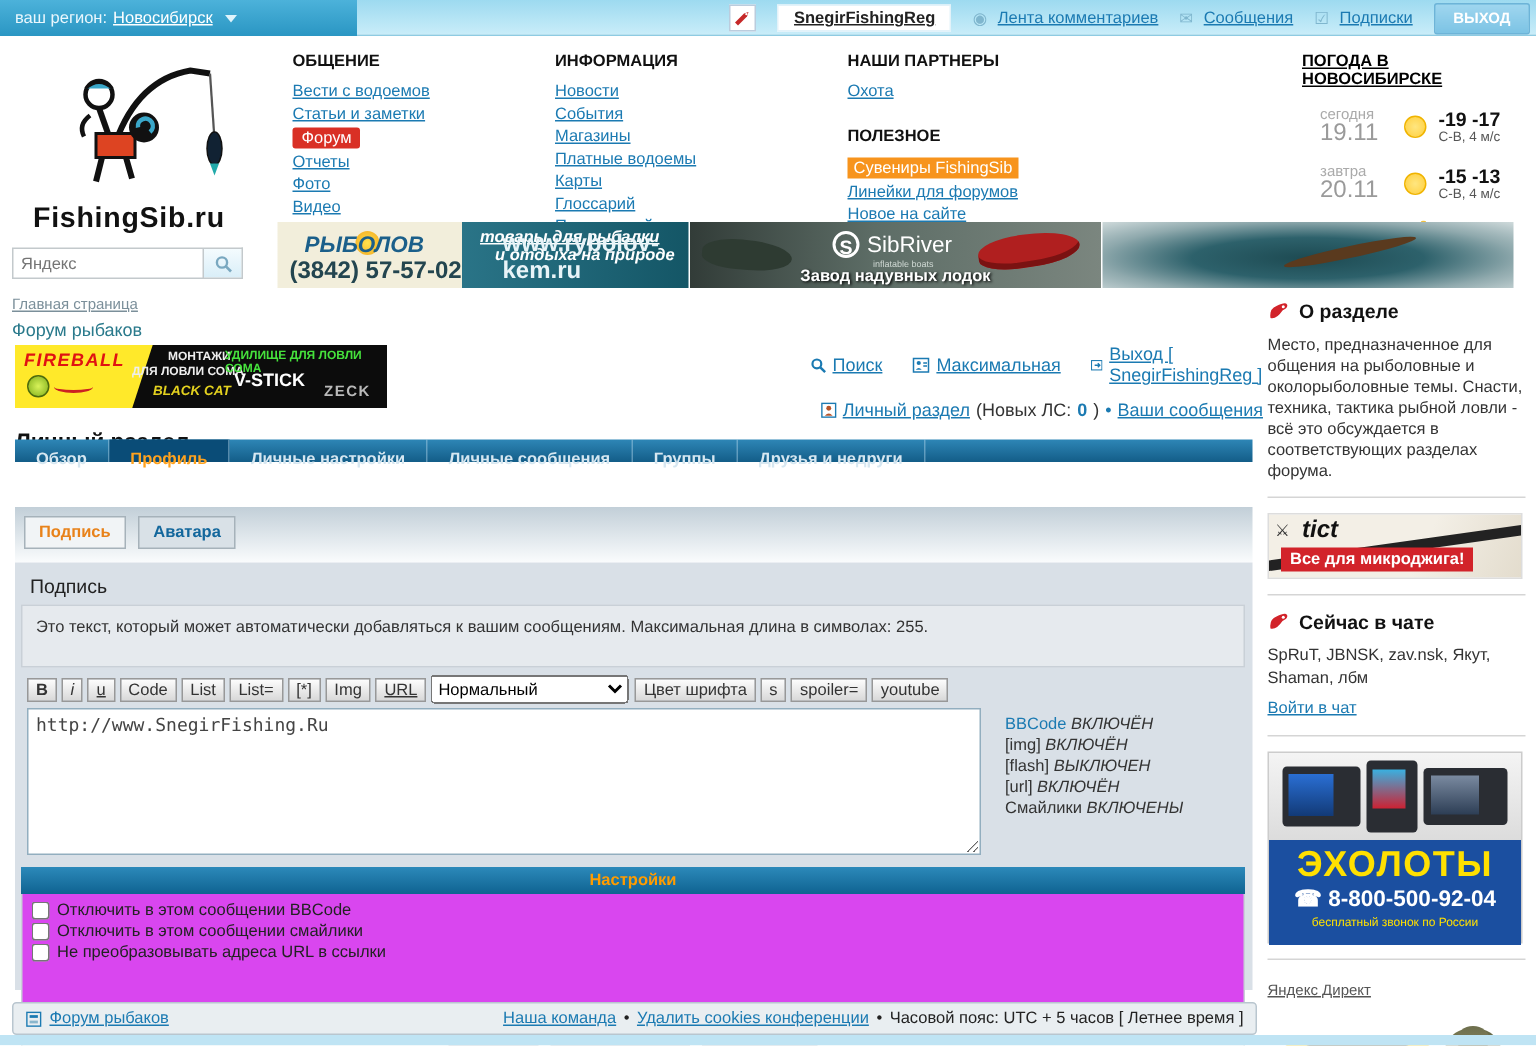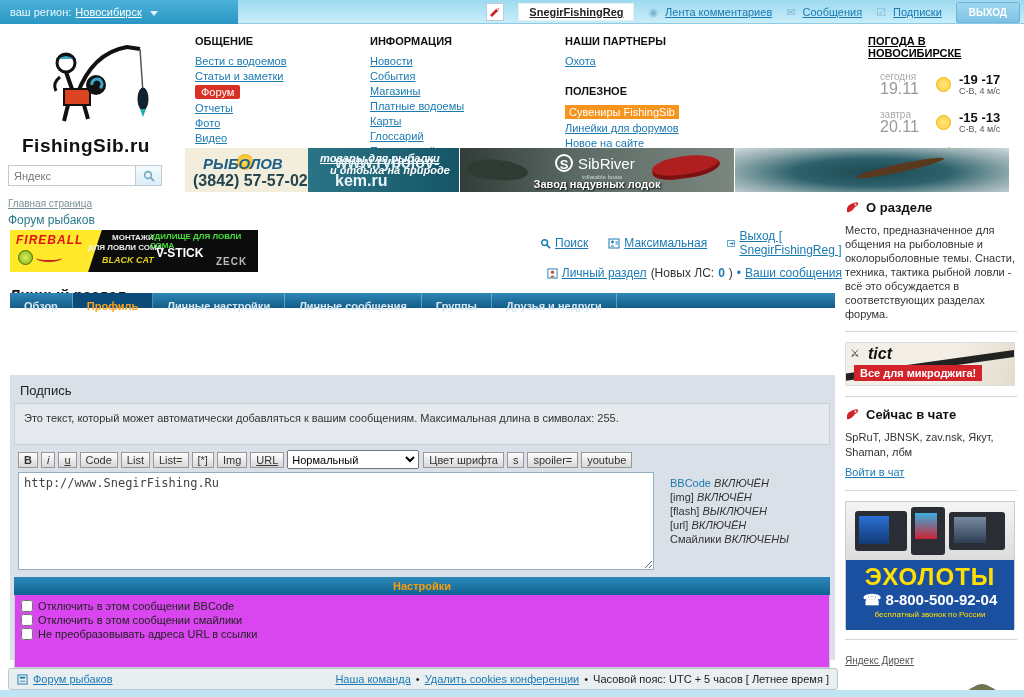--- a/index.html
+++ b/index.html
@@ -382,20 +382,24 @@
 
   <div class="tabbar">
     <span class="tab">Обзор</span>
     <span class="tab active">Профиль</span>
     <span class="tab">Личные настройки</span>
     <span class="tab">Личные сообщения</span>
     <span class="tab">Группы</span>
     <span class="tab">Друзья и недруги</span>
   </div>
 
+  <div class="subpanel">
+    <span class="subtab active">Подпись</span>
+    <span class="subtab idle">Аватара</span>
+  </div>
 
   <div class="formpanel">
     <div class="form-heading">Подпись</div>
     <div class="formbox">
       <div class="desc">Это текст, который может автоматически добавляться к вашим сообщениям. Максимальная длина в символах: 255.</div>
 
       <div class="toolbar">
         <button class="tbtn bold">B</button>
         <button class="tbtn ital">i</button>
         <button class="tbtn und">u</button>

